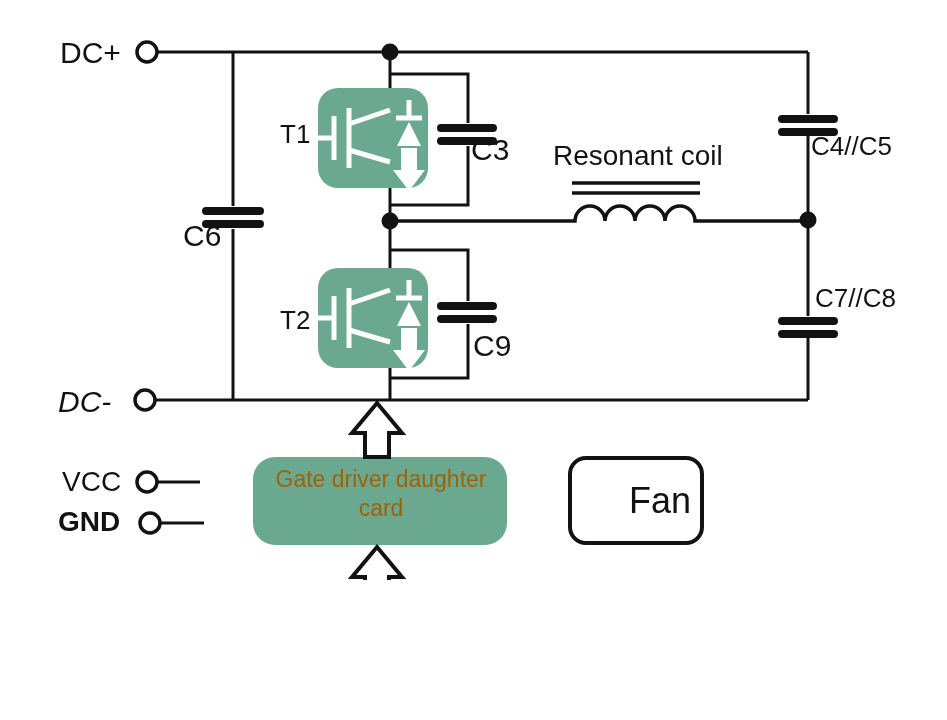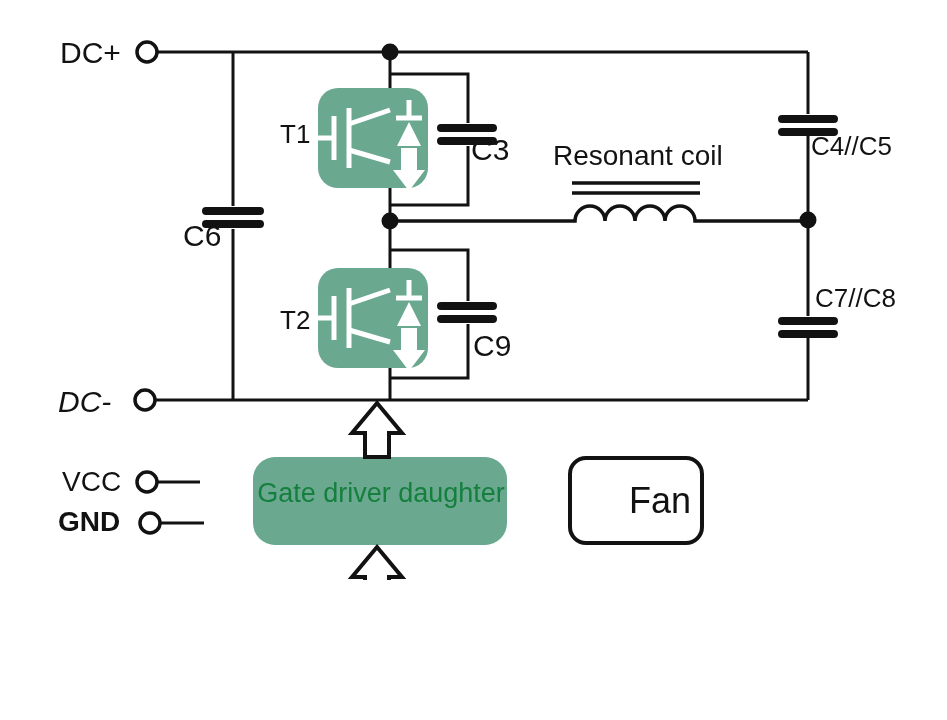--- a/index.html
+++ b/index.html
@@ -18,24 +18,23 @@
     white-space:nowrap;
     line-height:1.1;
   }
   .fs30{font-size:30px;}
   .fs28{font-size:28px;}
   .fs26{font-size:26px;}
   .gate-driver-text{
     position:absolute;
     left:241px;top:465px;width:280px;
     text-align:center;
-    color:#15803d;
-    font-size:27px;
+    color:#a16207;
+    font-size:23px;
     line-height:1.28;
-    margin-top:11px;
   }
   .gate-driver-text span{display:block;white-space:nowrap;}
   .fan-text{
     position:absolute;
     left:594px;top:458px;width:132px;height:85px;
     display:flex;align-items:center;justify-content:center;
     font-size:36px;
   }
   .xmc-text{
     position:absolute;
@@ -138,18 +137,19 @@
   <div class="lbl fs30" style="left:183px;top:219px;">C6</div>
   <div class="lbl fs30" style="left:471px;top:133px;">C3</div>
   <div class="lbl fs30" style="left:473px;top:319px;margin-top:10px;">C9</div>
   <div class="lbl fs26" style="left:811px;top:132px;">C4//C5</div>
   <div class="lbl fs26" style="left:815px;top:284px;">C7//C8</div>
 
   <div class="lbl fs28" style="left:553px;top:141px;text-align:center;">Resonant coil</div>
 
   <div class="gate-driver-text">
     <span>Gate driver daughter</span>
+    <span>card</span>
   </div>
 
   <div class="fan-text">Fan</div>
 
 
 </div>
 
 </body></html>

